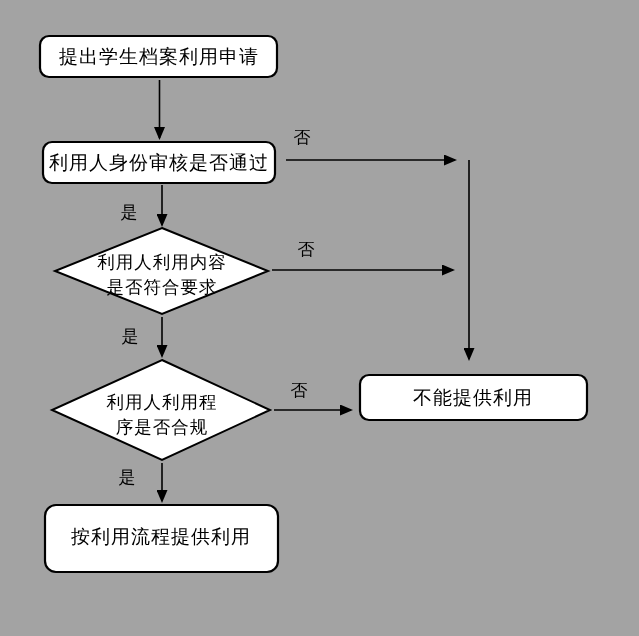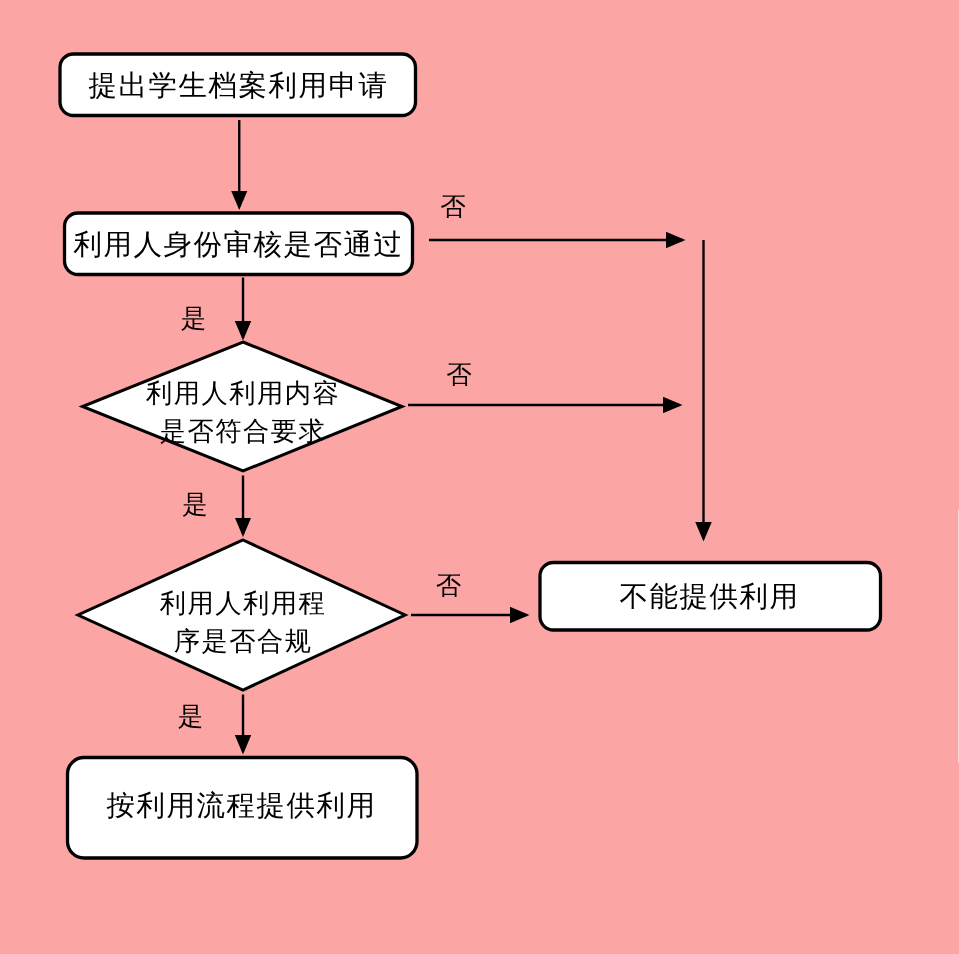--- a/index.html
+++ b/index.html
@@ -7,21 +7,21 @@
     padding: 0;
     background: #ffffff;
     width: 639px;
     height: 636px;
     overflow: hidden;
   }
   .canvas {
     position: relative;
     width: 639px;
     height: 636px;
-    background: #fca5a5;
+    background: #a3a3a3;
   }
   svg {
     display: block;
     font-family: "Liberation Serif", "DejaVu Serif", serif;
   }
   .shape {
     fill: #ffffff;
     stroke: #000000;
   }
   .box { stroke-width: 2.2px; }

